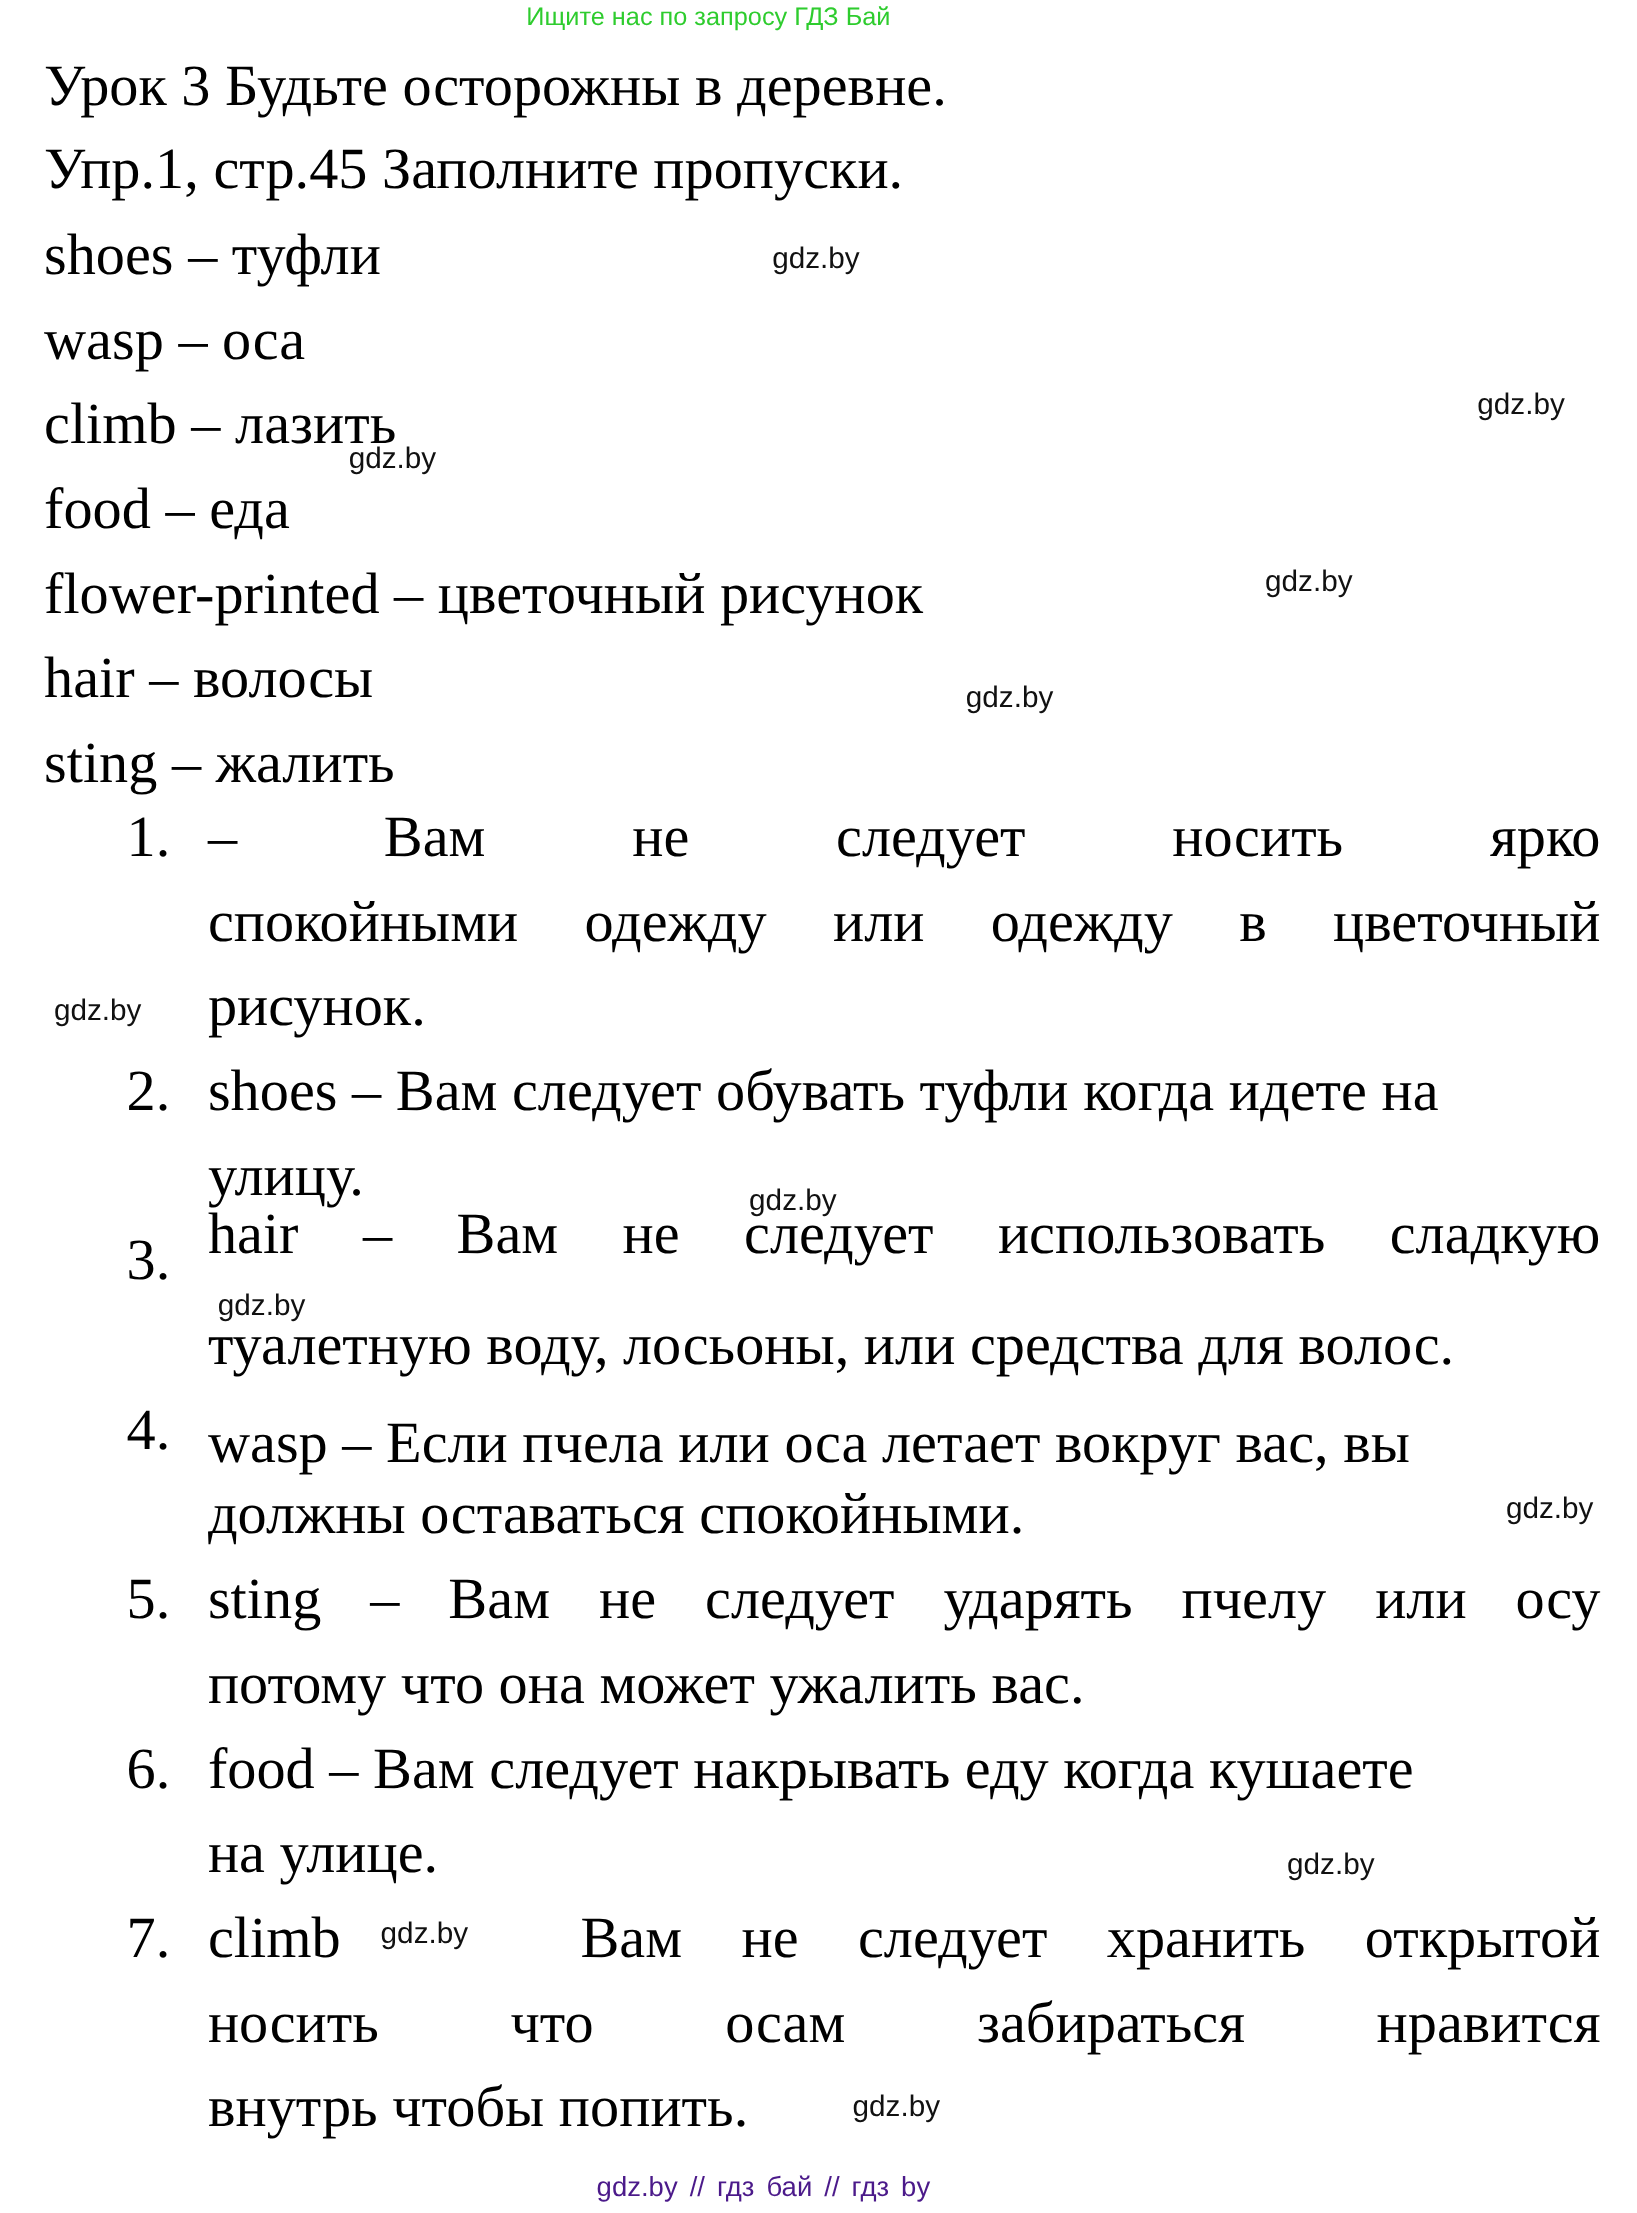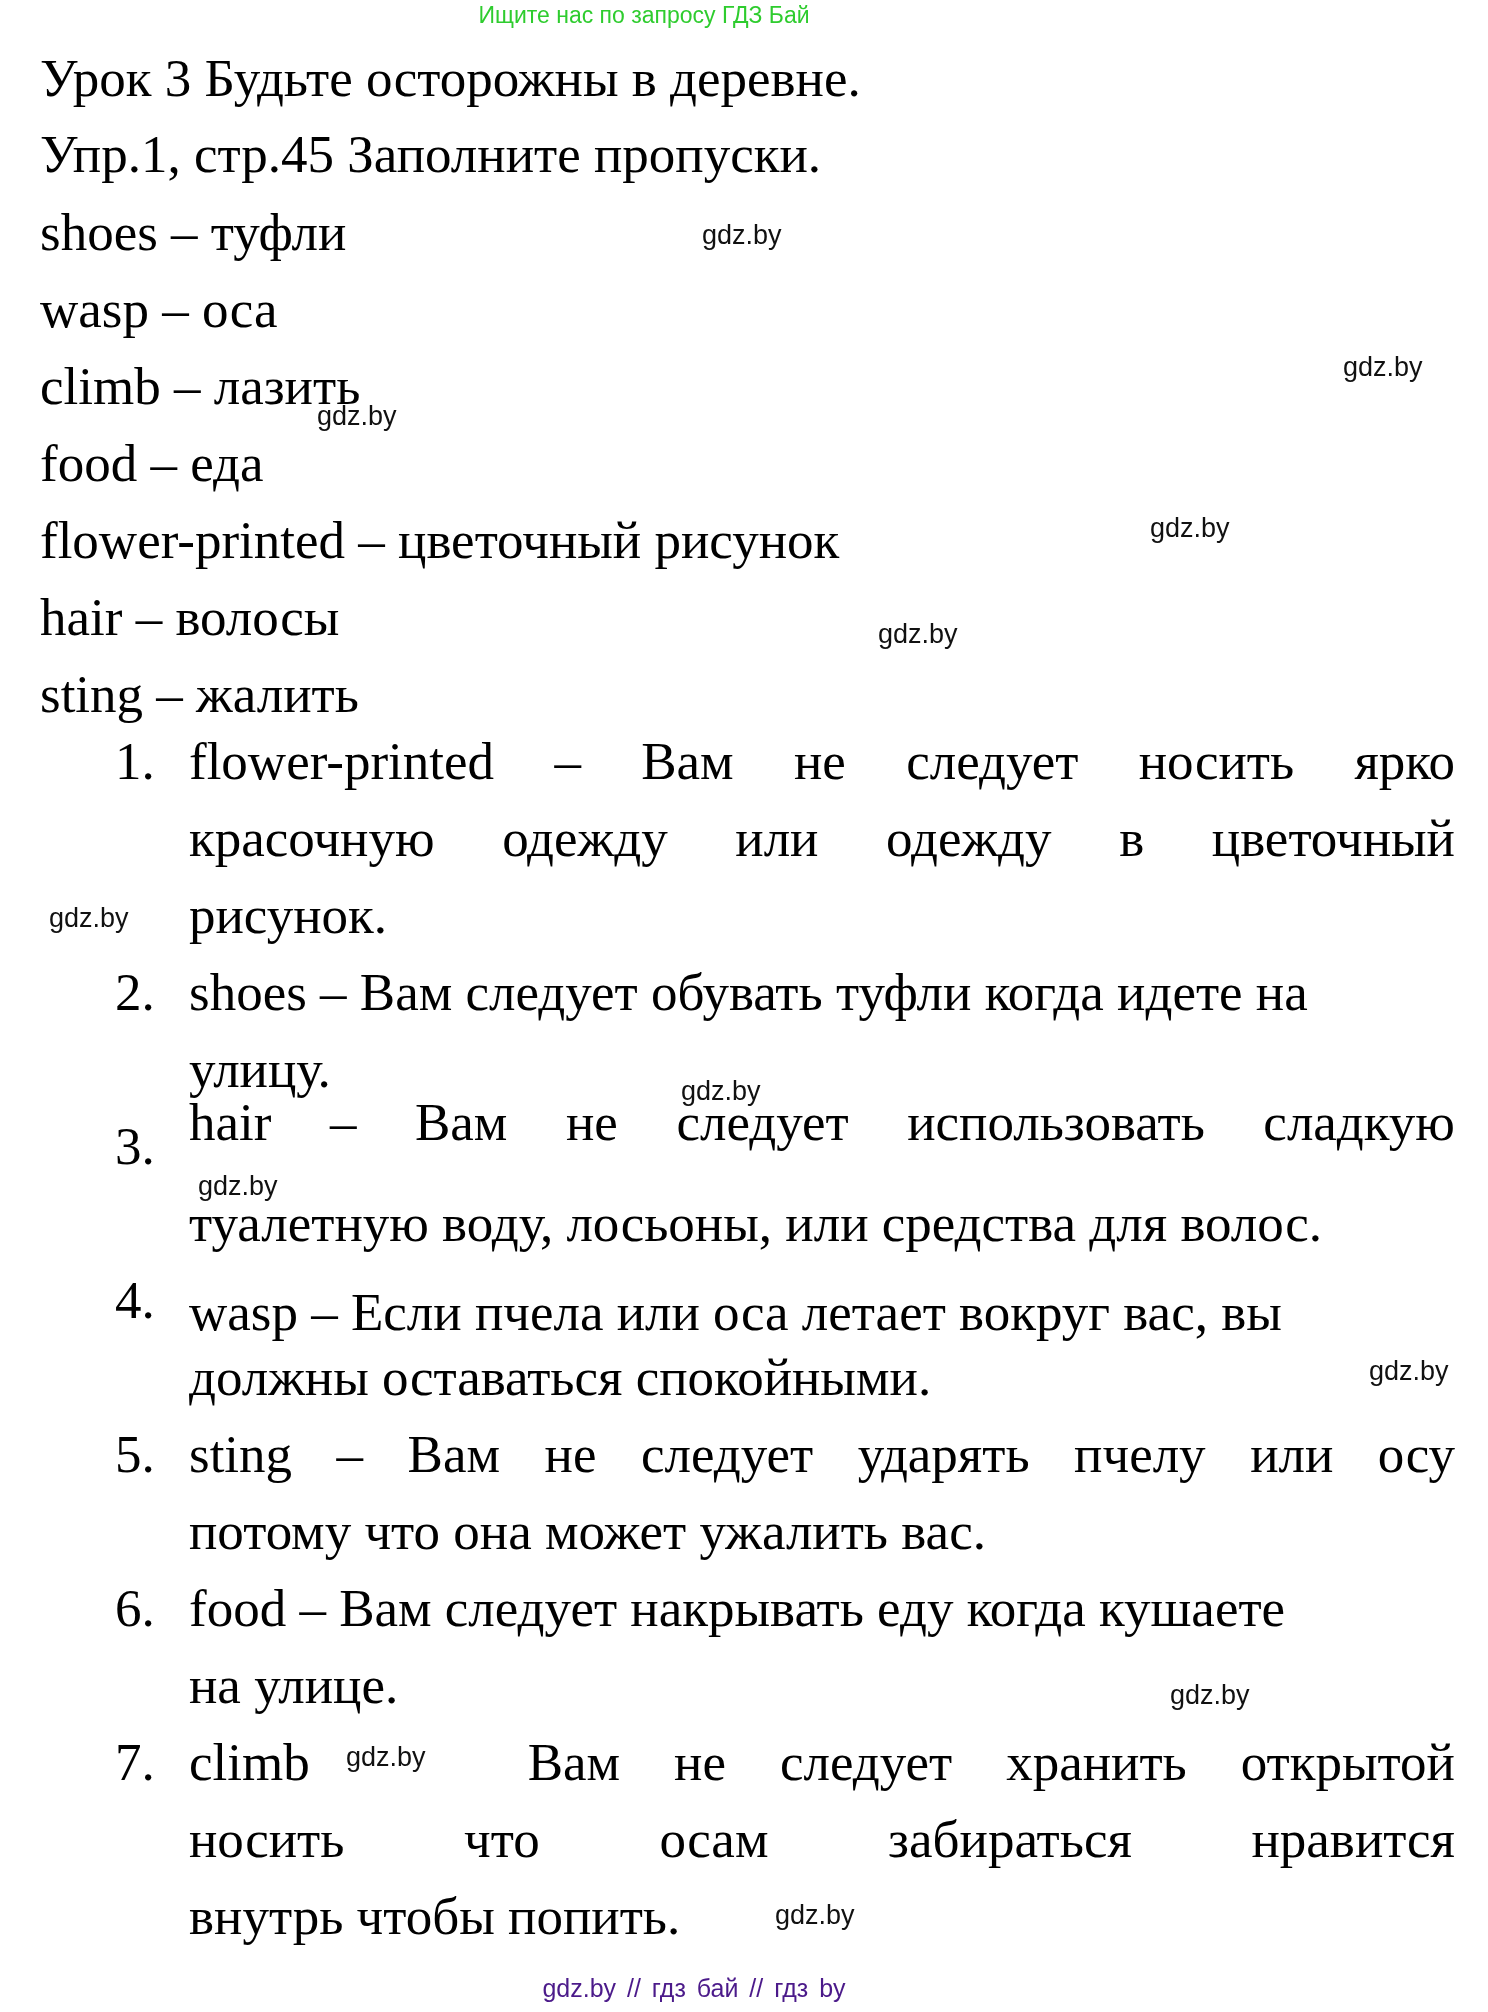--- a/index.html
+++ b/index.html
@@ -48,30 +48,29 @@
   <div class="line" style="top:279px">wasp – оса</div>
   <div class="line" style="top:356px">climb – лазить</div>
   <div class="line" style="top:433px">food – еда</div>
   <div class="line" style="top:510px">flower-printed – цветочный рисунок</div>
   <div class="line" style="top:587px">hair – волосы</div>
   <div class="line" style="top:664px">sting – жалить</div>
 
   <div id="answers">
       <div class="item-num" style="top: 731px;">1.</div>
       <div class="item-line justify" style="top: 731px;">
-        <span>flower-printed</span>
         <span>–</span>
         <span>Вам</span>
         <span>не</span>
         <span>следует</span>
         <span>носить</span>
         <span>ярко</span>
       </div>
       <div class="item-line justify" style="top: 808px;">
-        <span>красочную</span>
+        <span>спокойными</span>
         <span>одежду</span>
         <span>или</span>
         <span>одежду</span>
         <span>в</span>
         <span>цветочный</span>
       </div>
       <div class="item-line" style="top: 885px;">рисунок.</div>
       <div class="item-num" style="top: 962px;">2.</div>
       <div class="item-line" style="top: 962px;">shoes – Вам следует обувать туфли когда идете на</div>
       <div class="item-line" style="top: 1039px;">улицу.</div>

